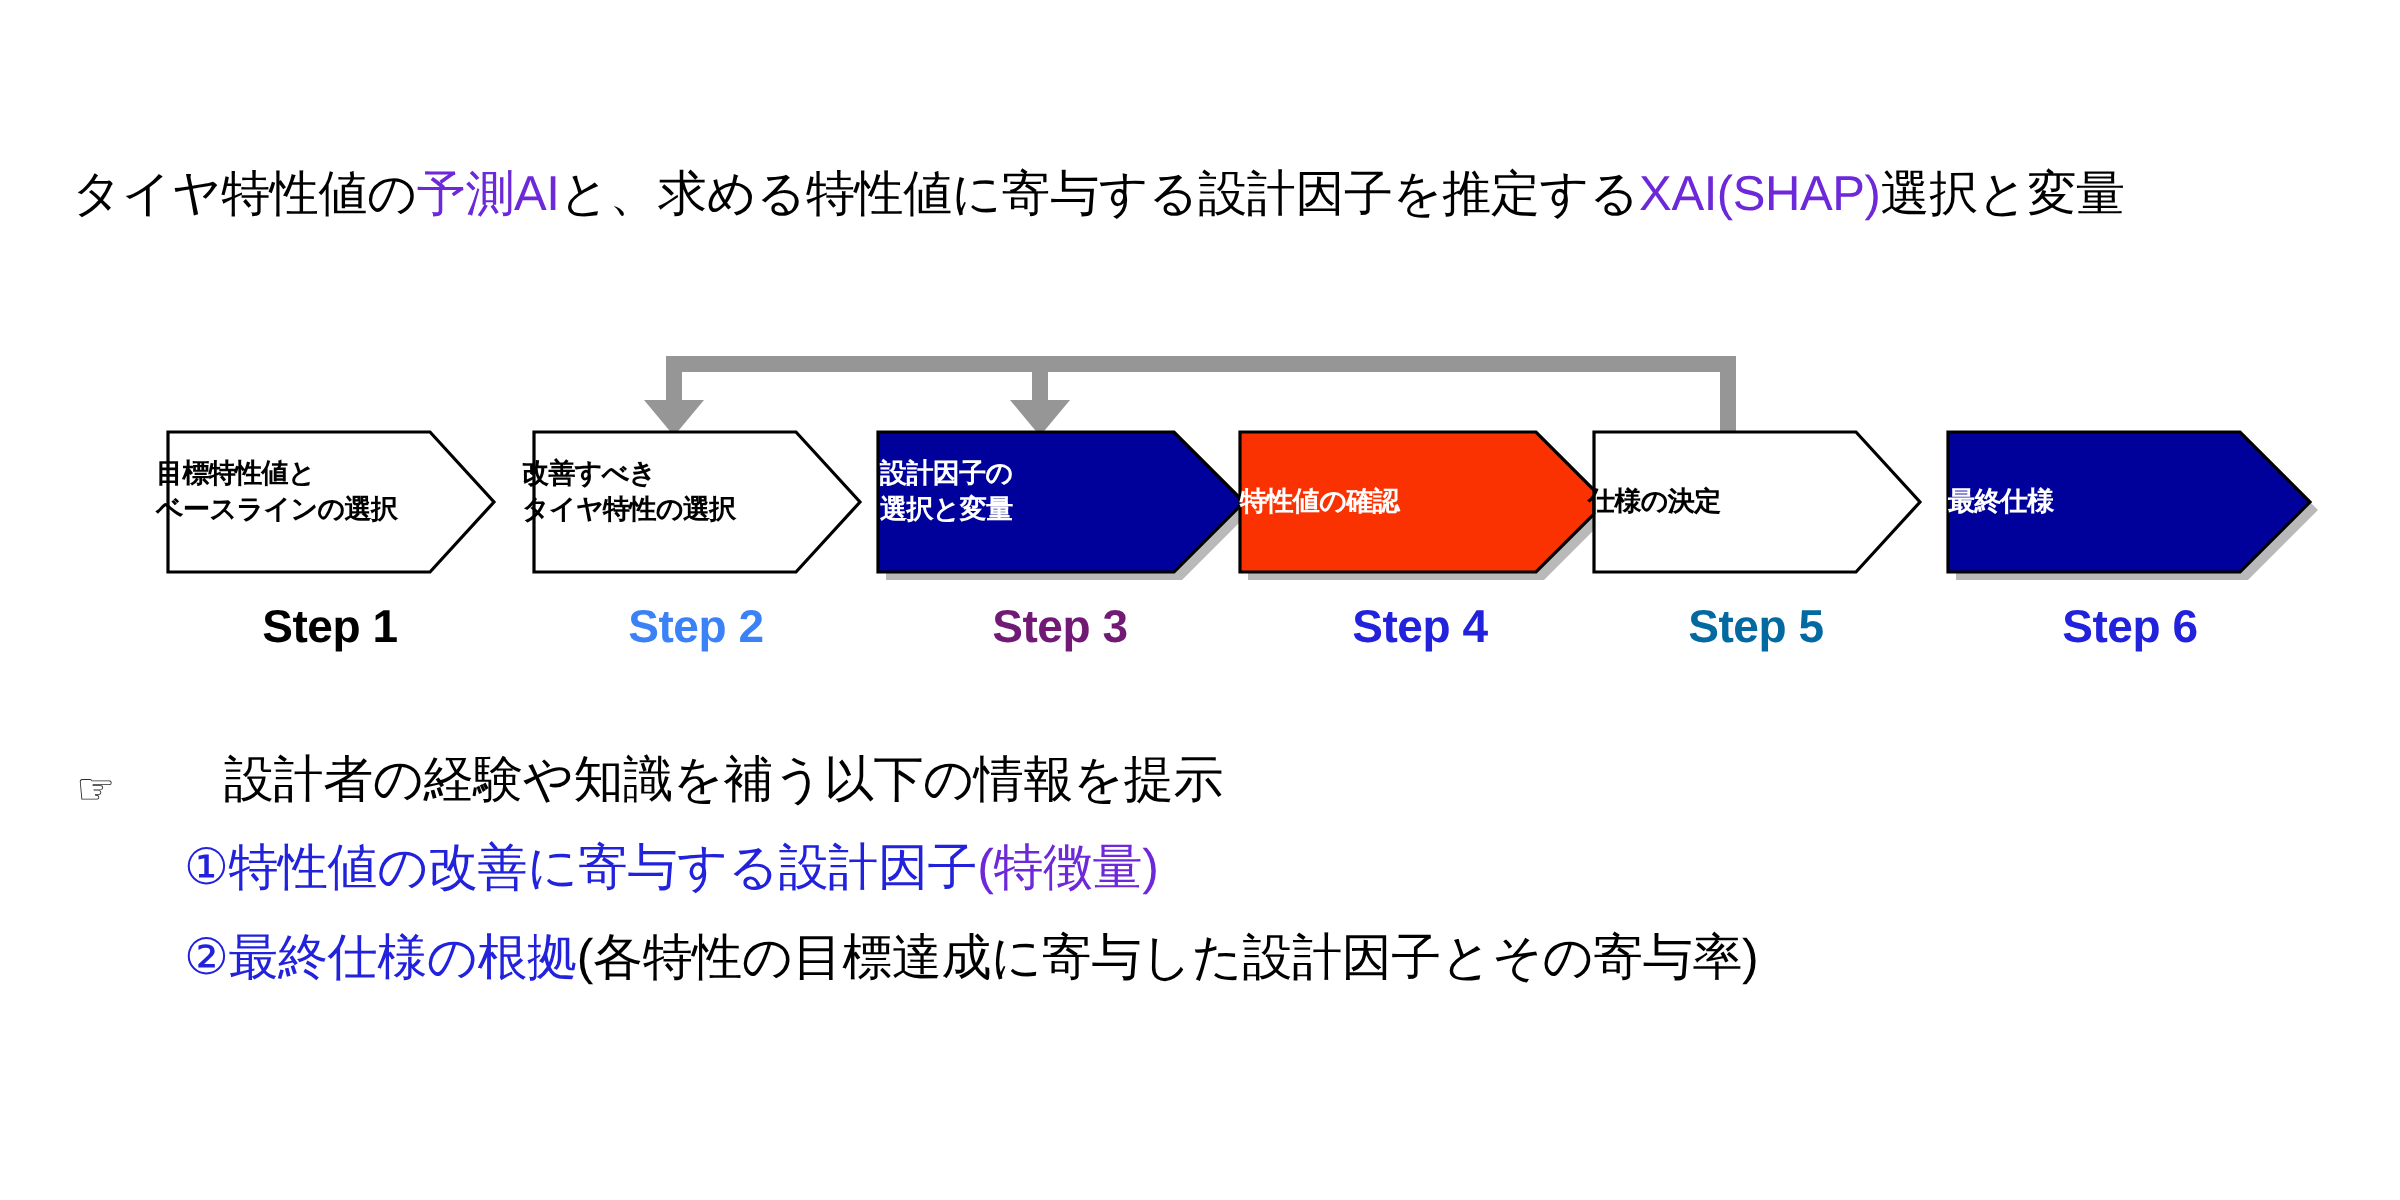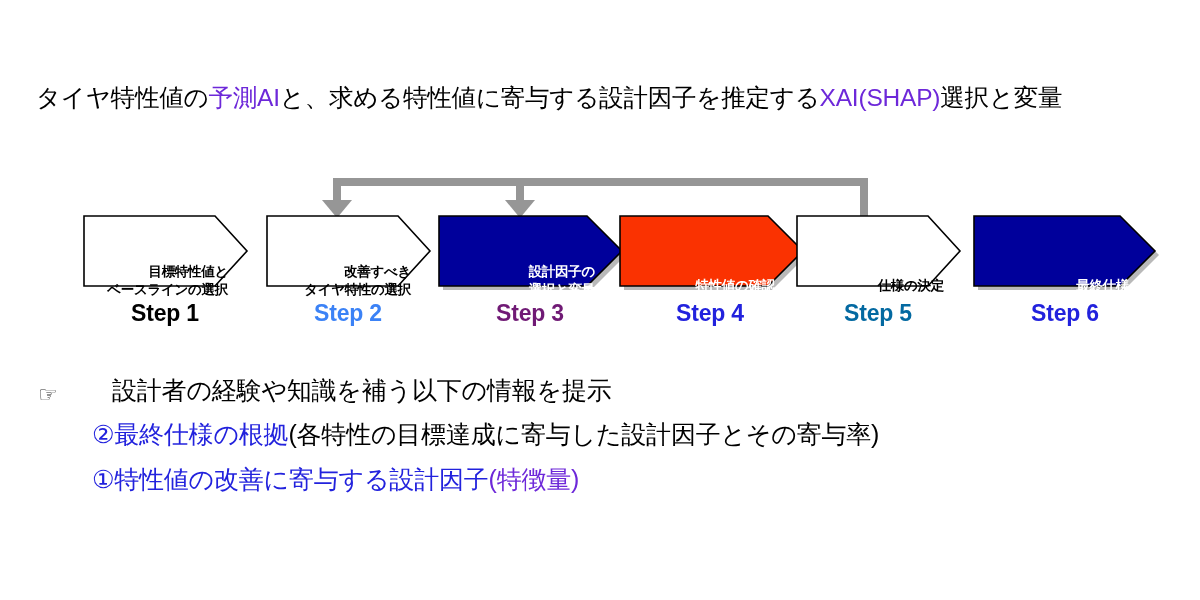--- a/index.html
+++ b/index.html
@@ -39,27 +39,26 @@
     left: 0;
     top: 0;
     width: 1200px;
     height: 600px;
     pointer-events: none;
   }
   #flow svg { display: block; }
 
   .chev-label {
     position: absolute;
-    text-align: right;
+    text-align: left;
     font-weight: bold;
     font-size: 13.5px;
     line-height: 1.30;
     letter-spacing: -0.3px;
     white-space: nowrap;
-    margin-top: 35px;
   }
   .chev-label.white { color: #ffffff; }
   .chev-label.black { color: #000000; }
 
   .step-caption {
     position: absolute;
     text-align: center;
     font-weight: bold;
     font-size: 23px;
     letter-spacing: -0.2px;
@@ -180,17 +179,17 @@
 <div class="step-caption" style="left:798px; top:300px; width:160px; color:#0369a1;">Step 5</div>
 <div class="step-caption" style="left:985px; top:300px; width:160px; color:#2222dd;">Step 6</div>
 
 <div id="notes">
 
   <div class="note-row" id="note-lead">
     <span id="hand-icon">☞</span>
     <span class="note-text tx-black">設計者の経験や知識を補う以下の情報を提示</span>
   </div>
 
+  <div class="note-row" id="note-1"><span class="tx-blue">①特性値の改善に寄与する設計因子</span><span class="tx-red">(特徴量)</span></div>
+
   <div class="note-row" id="note-2"><span class="tx-blue">②最終仕様の根拠</span><span class="tx-black">(各特性の目標達成に寄与した設計因子とその寄与率)</span></div>
-
-  <div class="note-row" id="note-1"><span class="tx-blue">①特性値の改善に寄与する設計因子</span><span class="tx-red">(特徴量)</span></div>
 
 </div>
 
 </body></html>

